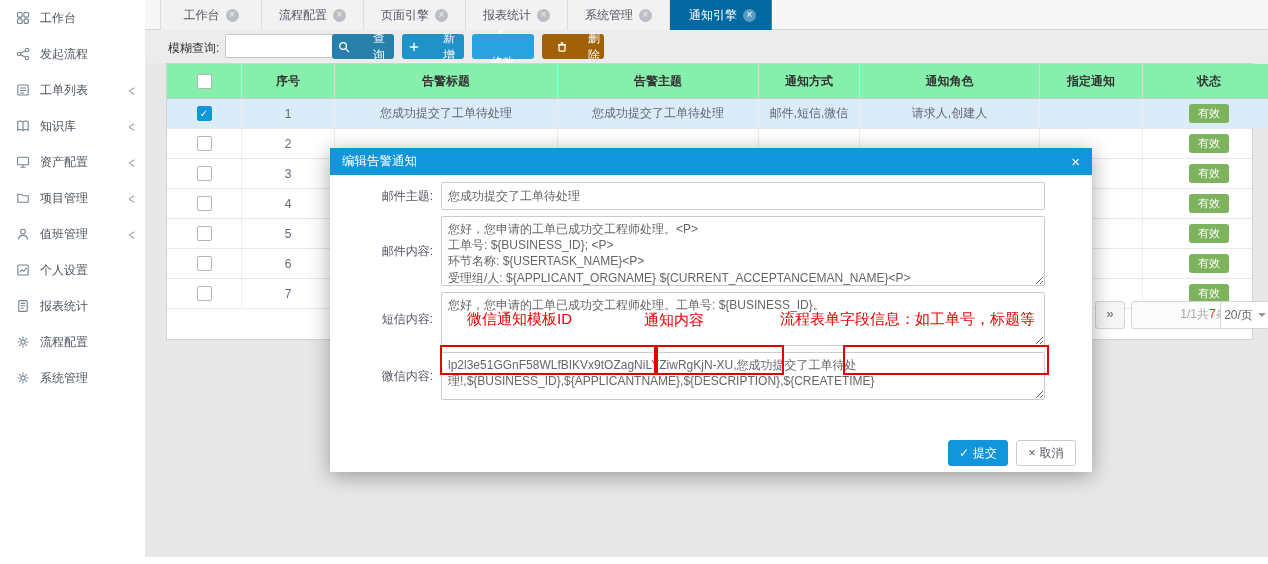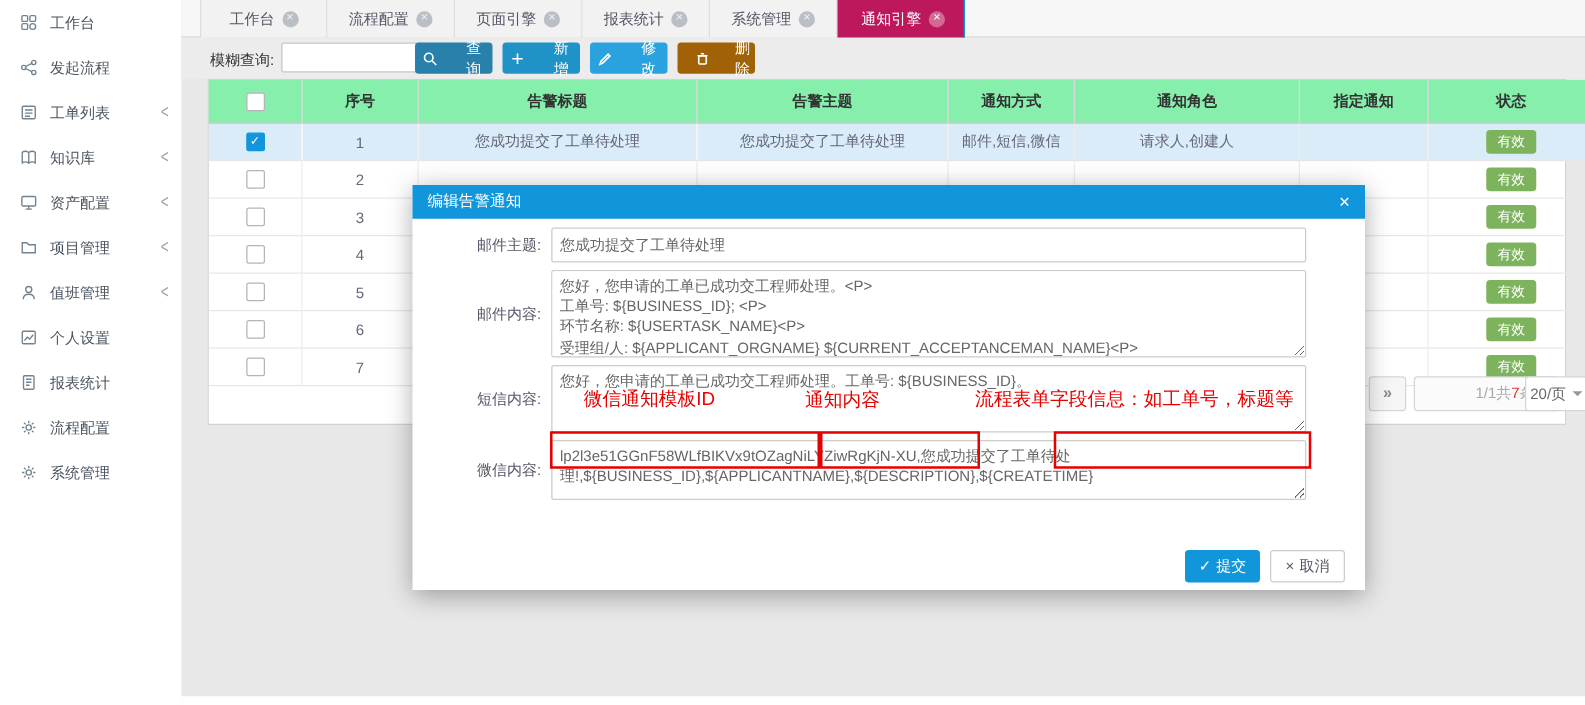--- a/index.html
+++ b/index.html
@@ -11,33 +11,33 @@
   .side-ico svg{stroke:#72838f;fill:none;stroke-width:1.1;}
   .side-label{font-size:12px;color:#4a5560;flex:1;}
   .side-chev{font-size:11px;color:#9aa5ad;transform:scaleY(1.4);}
   
   .main{position:absolute;left:145px;top:0;right:0;bottom:0;background:#e8e8e8;}
   .bottom-strip{position:absolute;left:0;bottom:0;width:100%;height:7px;background:#fff;z-index:1;}
   
   .tabbar{position:absolute;left:0;top:0;right:0;height:30px;background:#f7f7f7;border-bottom:1px solid #d8d8d8;display:flex;padding-left:15px;box-sizing:border-box;z-index:3;}
   .tab{min-width:102px;box-sizing:border-box;height:30px;display:flex;align-items:center;justify-content:center;font-size:12px;color:#556;background:#f2f2f2;border-right:1px solid #ddd;cursor:pointer;padding:0 8px;}
   .tab:first-child{border-left:1px solid #ddd;}
-  .tab.active{background:#be185d;color:#fff;border-color:#1296db;padding-left:12px;}
+  .tab.active{background:#0369a1;color:#fff;border-color:#1296db;padding-left:12px;}
   .tab-close{display:inline-block;margin-left:6px;width:13px;height:13px;line-height:12px;text-align:center;border-radius:50%;background:#b9bfc4;color:#f2f2f2;font-size:10px;}
   .tab.active .tab-close{background:rgba(255,255,255,.35);color:#fff;}
   
   .toolbar{position:absolute;left:0;top:30px;right:0;height:33px;background:#ececec;z-index:2;}
   .tb-label{position:absolute;left:23px;top:10px;font-size:12px;color:#333;}
   .tb-input{position:absolute;left:80px;top:4px;width:100px;height:22px;border:1px solid #c6c6c6;border-radius:2px;background:#fff;padding:0 6px;font-size:12px;color:#333;}
   .btn{position:absolute;top:4px;width:62px;height:25px;border:none;border-radius:3px;color:#fff;font-size:12px;display:flex;align-items:center;justify-content:center;gap:20px;cursor:pointer;font-family:inherit;}
   .btn .bi{display:inline-flex;}
   .btn .bi svg{stroke:#fff;fill:none;stroke-width:1.3;}
   .b-search{left:187px;background:#2980ab;}
   .b-add{left:257px;background:#1f93c7;}
-  .b-edit{left:327px;background:#2ba2e0;}
+  .b-edit{left:327px;background:#2ba2e0;flex-direction:column;}
   .b-del{left:397px;background:#a16207;padding-left:16px;}
   
   .card{position:absolute;left:21px;top:63px;width:1087px;height:277px;background:#fff;z-index:2;border:1px solid #d2d2d2;box-sizing:border-box;}
   table{border-collapse:collapse;table-layout:fixed;width:1085px;}
   th{background:#86efac;font-size:12px;color:#333;font-weight:bold;height:32px;border-bottom:1px solid #ccc;border-right:1px solid #d9d9d9;}
   th:last-child{border-right:none;}
   td{font-size:12px;color:#667;height:27px;text-align:center;border-bottom:1px solid #e7e7e7;border-right:1px solid #ededed;overflow:hidden;white-space:nowrap;}
   td:last-child{border-right:none;}
   tr.selected td{background:#d9ecf8;}
   .cb{display:inline-block;width:13px;height:13px;border:1px solid #b5b5b5;border-radius:2px;background:#fff;vertical-align:middle;font-size:10px;line-height:13px;color:#fff;cursor:pointer;}

